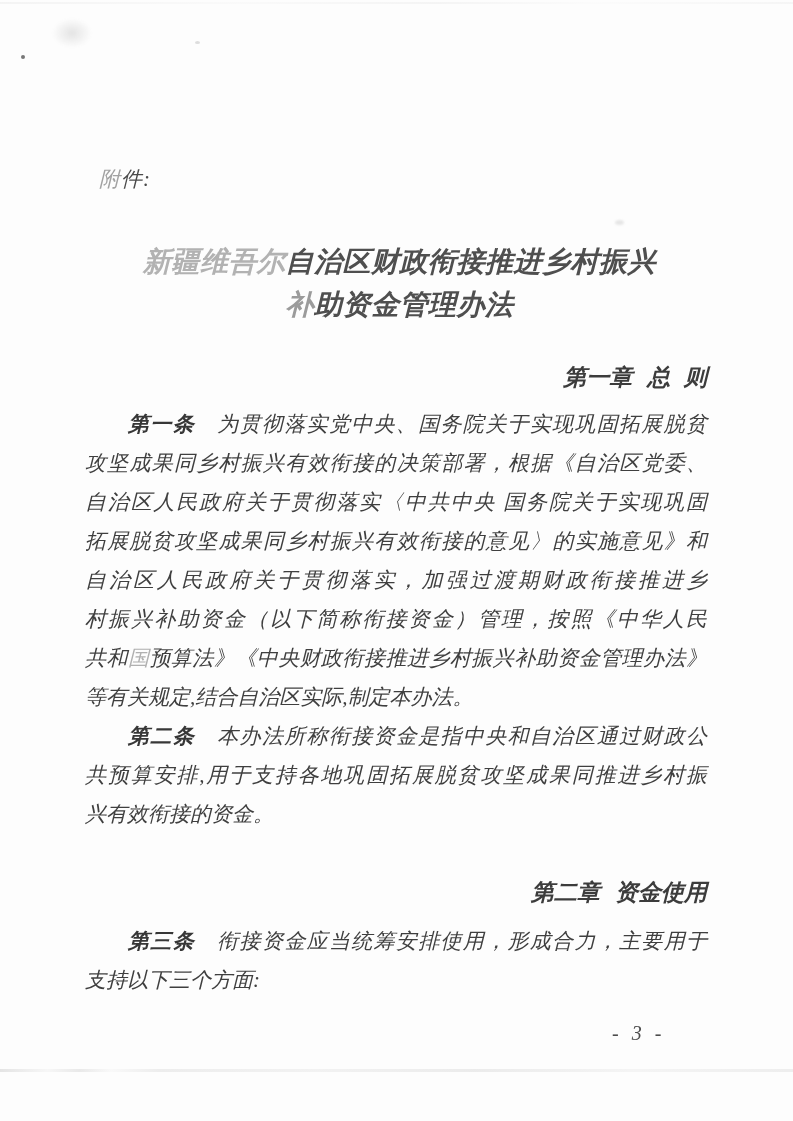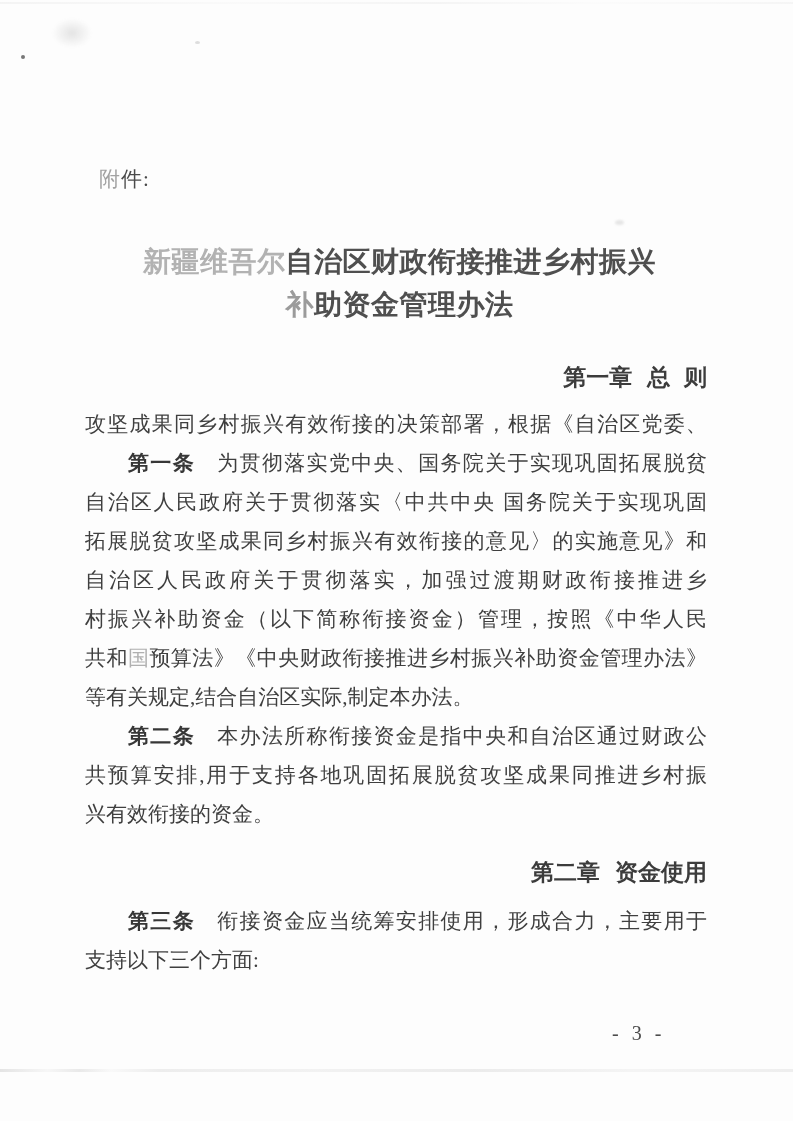--- a/index.html
+++ b/index.html
@@ -1,15 +1,15 @@
 <!DOCTYPE html>
 <html><head>
 <meta charset="utf-8">
 <style>
-  * { margin: 0; padding: 0; box-sizing: border-box; }
+  * { margin: 0; padding: 0; box-sizing: border-box; font-style: italic; }
   html, body { width: 793px; height: 1121px; }
   body {
     font-family: "Liberation Serif", serif;
     background: #ffffff;
     position: relative;
     overflow: hidden;
   }
   .page {
     position: absolute;
     inset: 0;
@@ -69,21 +69,21 @@
   .content {
     position: absolute; left: 85px; top: 363px; width: 622px;
     font-size: 21px; color: #3f3f3f;
   }
   .chapter-heading {
     text-align: right; font-weight: 700; color: #3c3c3c;
     font-size: 23px; line-height: 30px; margin-bottom: 12px;
     word-spacing: 8px;
   }
   .chapter-heading .num { margin-right: 15px; }
-  .chapter-heading.second { margin-top: 24px; margin-bottom: 14px; }
+  .chapter-heading.second { margin-top: 44px; margin-bottom: 14px; }
   .tline {
     line-height: 39px; height: 39px; white-space: nowrap;
   }
   .tline.fill { text-align: justify; text-align-last: justify; white-space: normal; }
   .tline.indent { padding-left: 43px; }
   .lbl { font-weight: 700; color: #373737; }
   .lblgap { display: inline-block; width: 21px; }
   .faded-char { color: #b0b0b0; }
 
   
@@ -117,24 +117,24 @@
       <span class="semi-faded">补</span><span>助资金管理办法</span>
     </div>
   </div>
 
   <div class="content">
 
     <div class="chapter-heading">
       <span class="num">第一章</span><span>总 则</span>
     </div>
 
-    <div class="tline fill">攻坚成果同乡村振兴有效衔接的决策部署，根据《自治区党委、</div>
     <div class="tline indent fill">
       <span class="lbl">第一条</span><span class="lblgap"></span><span>为贯彻落实党中央、国务院关于实现巩固拓展脱贫</span>
     </div>
+    <div class="tline fill">攻坚成果同乡村振兴有效衔接的决策部署，根据《自治区党委、</div>
     <div class="tline fill">自治区人民政府关于贯彻落实〈中共中央 国务院关于实现巩固</div>
     <div class="tline fill">拓展脱贫攻坚成果同乡村振兴有效衔接的意见〉的实施意见》和</div>
     <div class="tline fill">自治区人民政府关于贯彻落实，加强过渡期财政衔接推进乡</div>
     <div class="tline fill">村振兴补助资金（以下简称衔接资金）管理，按照《中华人民</div>
     <div class="tline fill">
       <span>共和</span><span class="faded-char">国</span><span>预算法》《中央财政衔接推进乡村振兴补助资金管理办法》</span>
     </div>
     <div class="tline">等有关规定,结合自治区实际,制定本办法。</div>
 
     <div class="tline indent fill">

